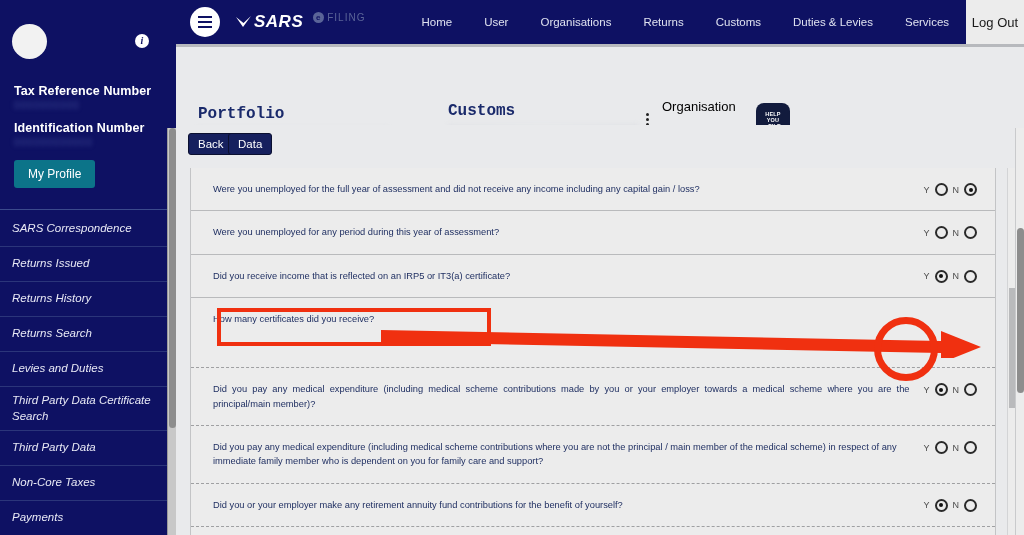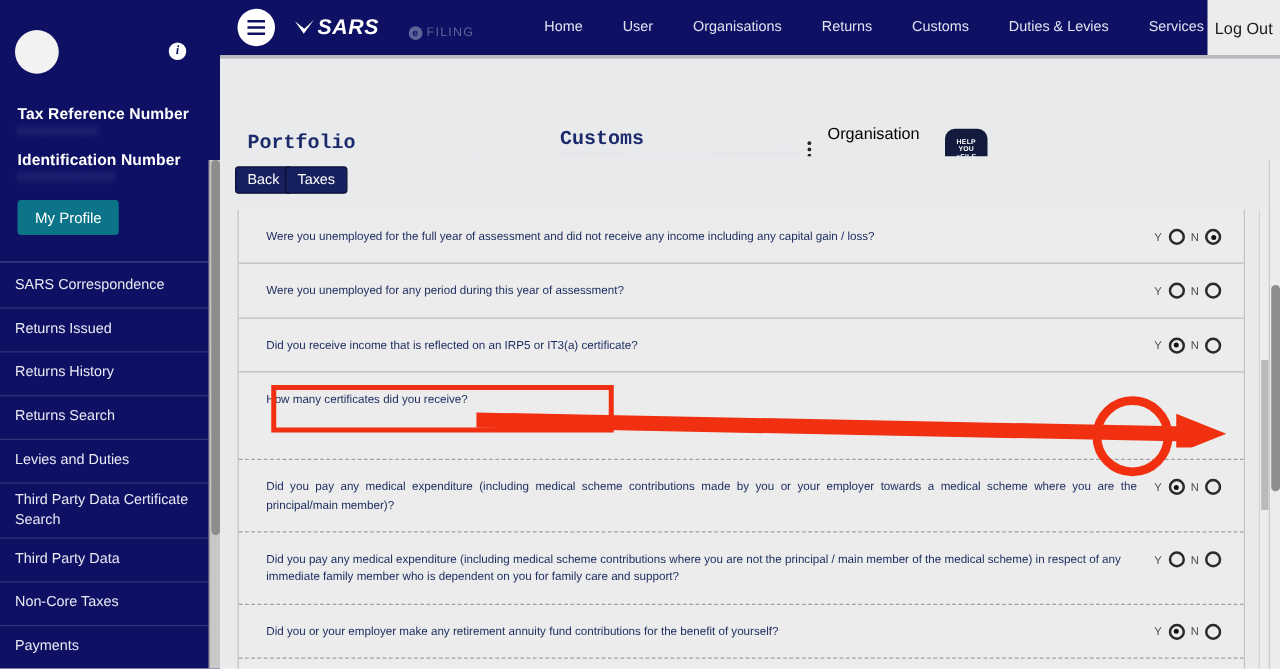--- a/index.html
+++ b/index.html
@@ -58,21 +58,21 @@
     background: #0c7489; color: #ffffff;
     border: none; border-radius: 3px;
     padding: 7px 14px;
     font-size: 12px; font-family: "Liberation Sans", sans-serif;
     cursor: pointer;
   }
   .sb-divider {
     position: absolute; left: 0; top: 209px;
     width: 176px; height: 1px; background: #3b4a8c;
   }
-  .sb-menu { position: absolute; top: 212px; left: 0; width: 176px; }
+  .sb-menu { position: absolute; top: 212px; left: 0; width: 176px; font-style: italic; }
   .sb-item {
     display: flex; align-items: center;
     min-height: 35px;
     padding: 6px 12px;
     color: #e8e9f5; font-size: 11.5px;
     border-bottom: 1px solid #2b357a;
     line-height: 1.35;
     cursor: pointer;
   }
   .sidebar-scroll {
@@ -103,21 +103,21 @@
   }
   .hamburger {
     margin-left: 14px;
     width: 30px; height: 30px; border-radius: 50%;
     background: #ffffff;
     display: flex; flex-direction: column; justify-content: center; align-items: center;
     gap: 3px; cursor: pointer; flex: none;
   }
   .hamburger span { display: block; width: 14px; height: 2px; background: #0e1163; }
   .brand {
-    margin-left: 16px; display: flex; align-items: flex-end; gap: 24px; flex: none;
+    margin-left: 16px; display: flex; align-items: flex-start; gap: 10px; flex: none;
   }
   .brand-sars {
     display: flex; align-items: center; gap: 3px;
     color: #ffffff; font-size: 17px; font-style: italic; font-weight: bold;
     letter-spacing: .5px; font-family: "Liberation Sans", sans-serif;
   }
   .sars-chev { width: 15px; height: 13px; display: block; }
   .brand-filing {
     display: flex; align-items: center; gap: 3px;
     color: #5a6498; font-size: 10px; letter-spacing: 1px;
@@ -436,21 +436,21 @@
       <div class="help-btn">
         <div class="hl">HELP</div>
         <div class="hl">YOU</div>
         <div class="hl">eFILE</div>
       </div>
       <div class="pf-rule"></div>
     </div>
 
     <div class="toolbar">
       <button class="tb-btn back">Back</button>
-      <button class="tb-btn print">Taxes</button>
+      <button class="tb-btn print">Data</button>
       <div class="zoomctl">
         <div class="zbtn">-</div>
         <div class="zval">100</div>
         <div class="zbtn">+</div>
       </div>
     </div>
 
     <div class="form-panel">
 
       <div class="q-row">

